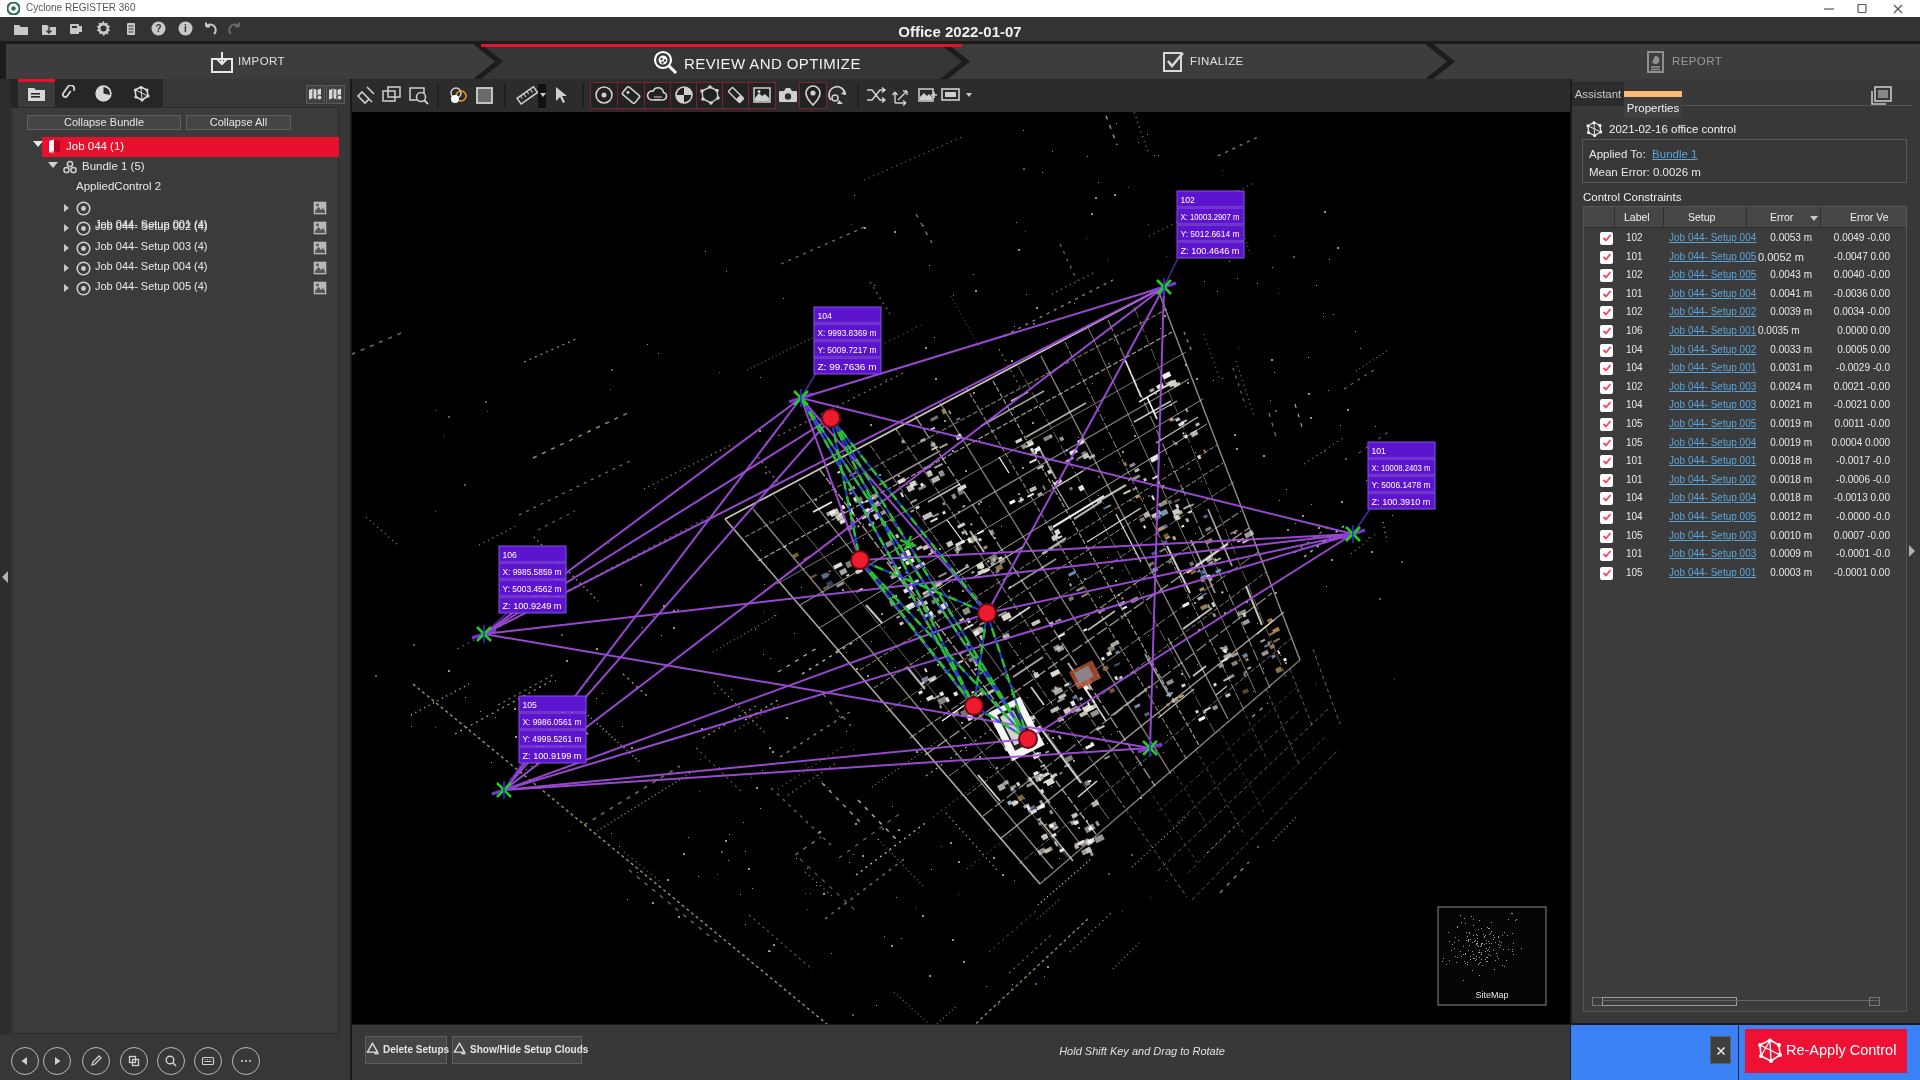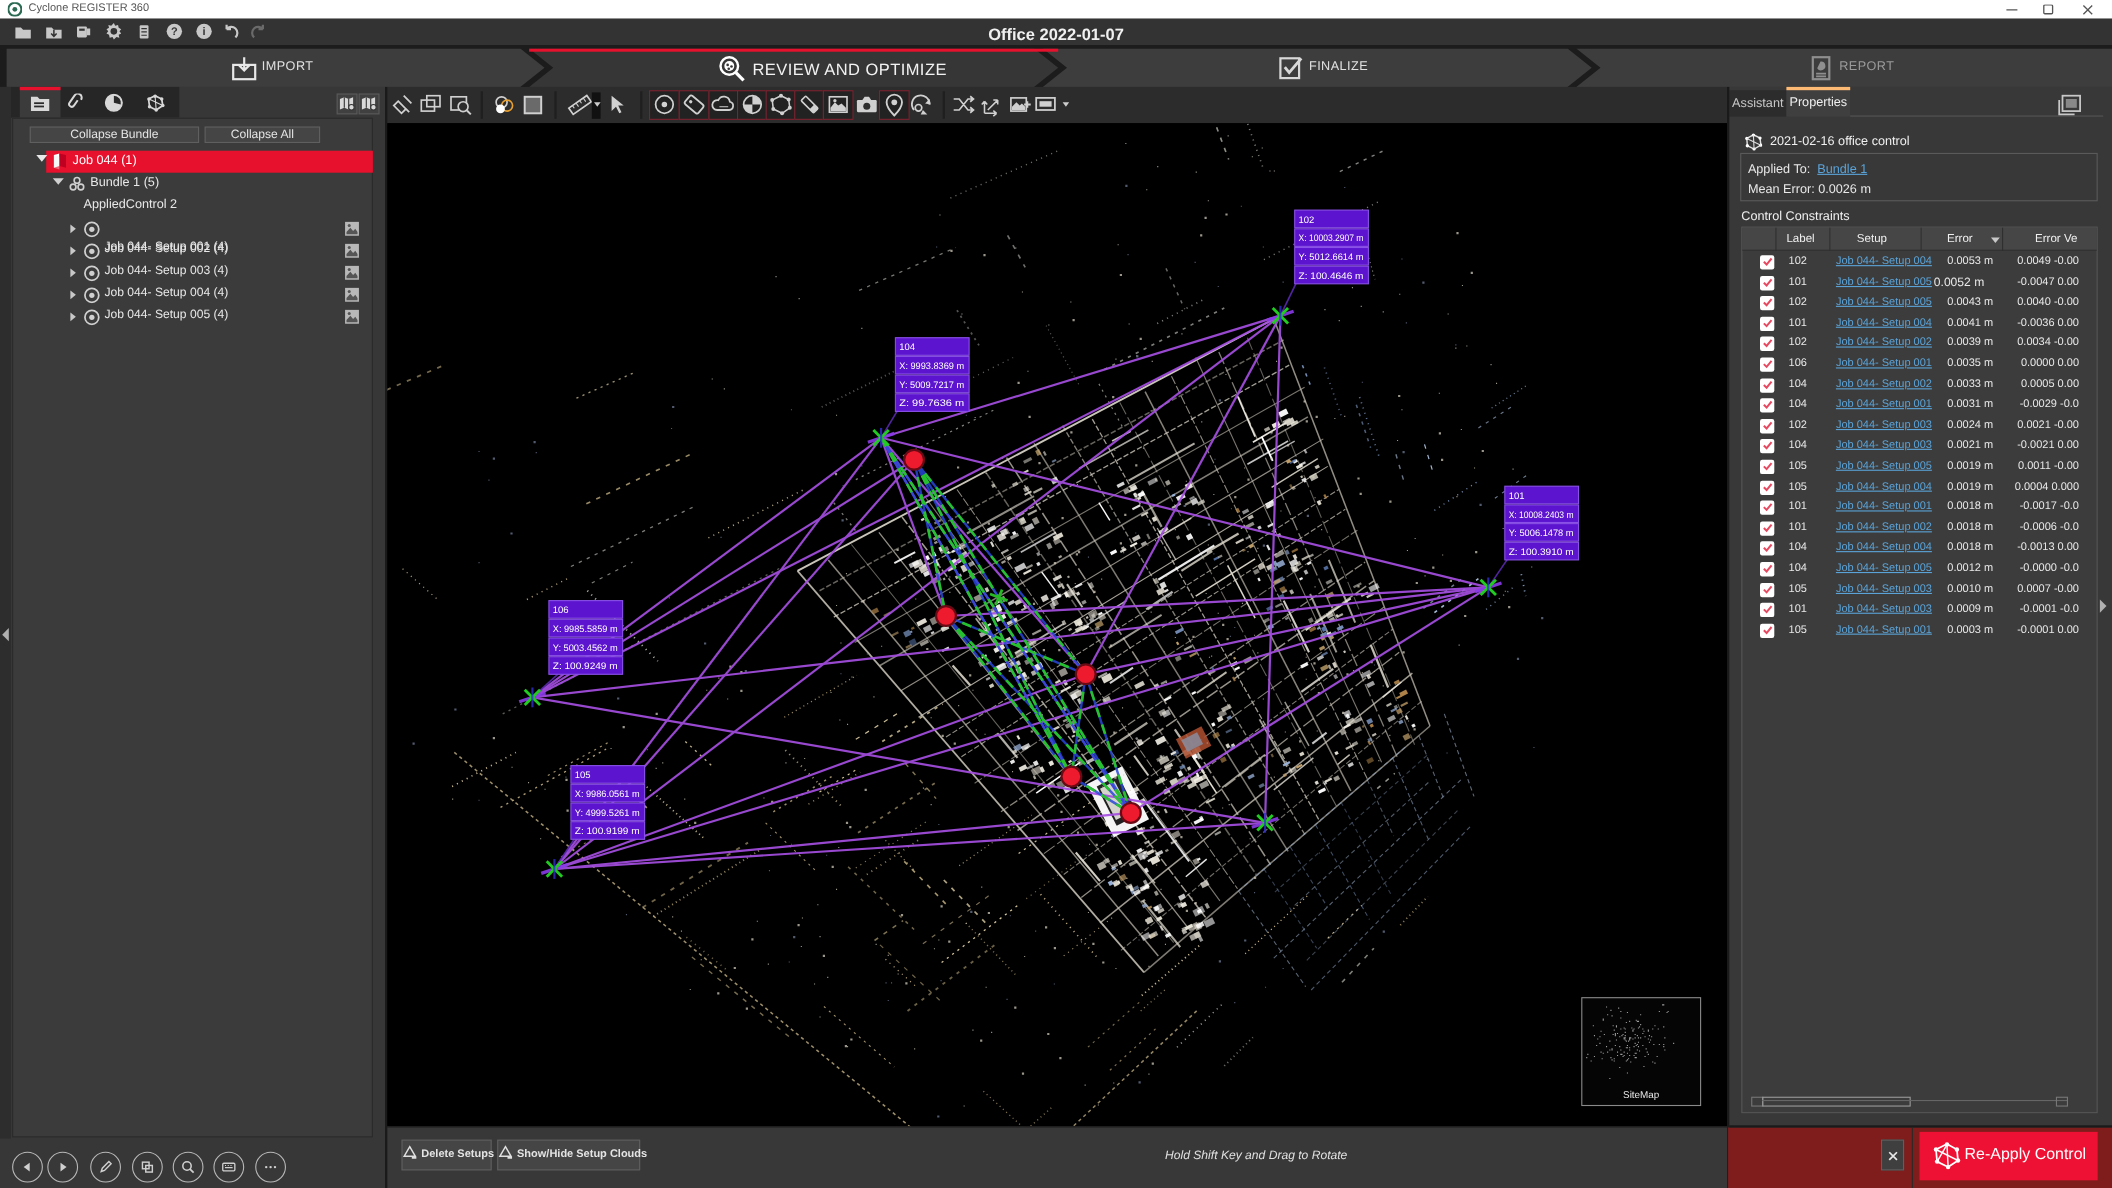--- a/index.html
+++ b/index.html
@@ -7,21 +7,21 @@
 .abs{position:absolute}
 #titlebar{left:0;top:0;width:1920px;height:17px;background:#fff;color:#444}
 #titlebar .t{position:absolute;left:26px;top:2px;font-size:10px;color:#555}
 #menubar{left:0;top:17px;width:1920px;height:24px;background:#333}
 #tabstrip{left:0;top:41px;width:1920px;height:38px;background:#1c1c1c}
 #leftcol{left:0;top:79px;width:350px;height:1001px;background:#373737}
 #rightcol{left:1572px;top:79px;width:348px;height:946px;background:#383838}
 #ctoolbar{left:352px;top:79px;width:1218px;height:33px;background:#2c2c2c}
 #canvas{left:352px;top:112px;width:1218px;height:912px;background:#000}
 #bottombar{left:352px;top:1024px;width:1218px;height:56px;background:#383838;border-top:1px solid #1a1a1a}
-#bottomright{left:1571px;top:1025px;width:349px;height:55px;background:#7f1d1d}
+#bottomright{left:1571px;top:1025px;width:349px;height:55px;background:#3b82f6}
 .vsep{position:absolute;width:2px;background:#1a1a1a}
 .btn{position:absolute;background:#454545;border:1px solid #5f5f5f;color:#e4e4e4;
 font-size:11px;text-align:center}
 .link{color:#5aa3d8;text-decoration:underline}
 .icon{position:absolute}
 </style></head>
 <body>
 <div id="titlebar" class="abs">
     <svg class="icon" style="left:7px;top:2px" width="13" height="13" viewBox="0 0 13 13">
       <circle cx="6.5" cy="6.5" r="6" fill="none" stroke="#2a6a52" stroke-width="2"></circle>
@@ -1281,21 +1281,21 @@
         <text x="3.5" y="62.5" font-size="8.6" fill="#fff" textLength="59" lengthAdjust="spacingAndGlyphs">Z: 100.9199 m</text>
       </g>
       <g>
         <rect x="1086" y="795" width="108" height="98" fill="#050505" stroke="#8a8a8a" stroke-width="1"></rect>
         <path d="M1130 853h1v1h-1zM1112 849h1v1h-1zM1124 831h1v1h-1zM1160 837h1v1h-1zM1127 845h1v1h-1zM1147 835h1v1h-1zM1138 821h1v1h-1zM1122 829h1v1h-1zM1105 814h1v1h-1zM1100 832h1v1h-1zM1125 831h1v1h-1zM1129 816h1v1h-1zM1127 838h1v1h-1zM1141 823h1v1h-1zM1121 807h1v1h-1zM1119 804h1v1h-1zM1104 850h1v1h-1zM1091 846h1v1h-1zM1134 831h1v1h-1zM1136 842h1v1h-1zM1146 832h1v1h-1zM1118 827h1v1h-1zM1111 834h1v1h-1zM1115 850h1v1h-1zM1096 820h1v1h-1zM1112 806h1v1h-1zM1160 801h1v1h-1zM1123 828h1v1h-1zM1156 807h1v1h-1zM1146 825h1v1h-1zM1125 826h1v1h-1zM1139 819h1v1h-1zM1127 840h1v1h-1zM1159 801h1v1h-1zM1154 848h1v1h-1zM1120 839h1v1h-1zM1120 858h1v1h-1zM1132 832h1v1h-1zM1124 832h1v1h-1zM1125 823h1v1h-1zM1163 808h1v1h-1zM1126 840h1v1h-1zM1125 833h1v1h-1zM1134 849h1v1h-1zM1120 830h1v1h-1zM1161 842h1v1h-1zM1111 868h1v1h-1zM1141 827h1v1h-1zM1108 839h1v1h-1zM1114 820h1v1h-1zM1106 828h1v1h-1zM1147 829h1v1h-1zM1103 844h1v1h-1zM1129 847h1v1h-1zM1148 833h1v1h-1zM1126 834h1v1h-1zM1109 844h1v1h-1zM1151 837h1v1h-1zM1124 831h1v1h-1zM1115 824h1v1h-1zM1121 823h1v1h-1zM1121 813h1v1h-1zM1134 836h1v1h-1zM1108 803h1v1h-1zM1128 850h1v1h-1zM1116 828h1v1h-1zM1118 844h1v1h-1zM1112 849h1v1h-1zM1123 848h1v1h-1zM1129 832h1v1h-1zM1103 825h1v1h-1zM1124 844h1v1h-1zM1132 825h1v1h-1zM1135 849h1v1h-1zM1125 829h1v1h-1zM1121 846h1v1h-1zM1137 822h1v1h-1zM1134 828h1v1h-1zM1115 852h1v1h-1zM1142 825h1v1h-1zM1129 842h1v1h-1zM1117 833h1v1h-1zM1139 810h1v1h-1zM1134 845h1v1h-1zM1137 816h1v1h-1zM1133 823h1v1h-1zM1138 843h1v1h-1zM1132 824h1v1h-1zM1118 847h1v1h-1zM1113 842h1v1h-1zM1137 831h1v1h-1zM1169 836h1v1h-1zM1164 807h1v1h-1zM1090 849h1v1h-1zM1139 831h1v1h-1zM1127 808h1v1h-1zM1117 821h1v1h-1zM1124 847h1v1h-1zM1129 840h1v1h-1zM1116 829h1v1h-1zM1130 831h1v1h-1zM1150 823h1v1h-1zM1160 821h1v1h-1zM1146 824h1v1h-1zM1156 837h1v1h-1zM1135 845h1v1h-1zM1117 820h1v1h-1zM1094 852h1v1h-1zM1116 827h1v1h-1zM1127 863h1v1h-1zM1099 838h1v1h-1zM1121 842h1v1h-1zM1097 829h1v1h-1zM1142 857h1v1h-1zM1155 823h1v1h-1zM1129 833h1v1h-1zM1105 815h1v1h-1zM1141 838h1v1h-1zM1126 852h1v1h-1zM1111 842h1v1h-1zM1128 834h1v1h-1zM1136 837h1v1h-1zM1133 839h1v1h-1zM1161 831h1v1h-1zM1145 844h1v1h-1zM1122 846h1v1h-1zM1113 851h1v1h-1zM1114 828h1v1h-1zM1133 847h1v1h-1zM1143 848h1v1h-1zM1124 822h1v1h-1zM1137 839h1v1h-1zM1112 849h1v1h-1zM1131 822h1v1h-1zM1136 816h1v1h-1zM1113 841h1v1h-1zM1102 836h1v1h-1zM1105 845h1v1h-1zM1116 838h1v1h-1zM1102 830h1v1h-1zM1144 841h1v1h-1zM1097 848h1v1h-1zM1143 830h1v1h-1zM1152 820h1v1h-1zM1127 851h1v1h-1zM1150 853h1v1h-1zM1109 810h1v1h-1zM1135 815h1v1h-1zM1126 817h1v1h-1zM1146 846h1v1h-1zM1137 835h1v1h-1zM1129 831h1v1h-1zM1135 838h1v1h-1zM1136 829h1v1h-1zM1160 839h1v1h-1zM1152 854h1v1h-1zM1113 811h1v1h-1zM1149 830h1v1h-1zM1129 831h1v1h-1z" fill="#b8b8b8" opacity="0.85"></path>
         <text x="1140" y="886" font-size="9" fill="#e8e8e8" text-anchor="middle">SiteMap</text>
       </g>
     </svg></div>
 <div id="rightcol" class="abs">
     <div class="abs" style="left:0;top:3px;width:52px;height:24px;background:#2c2c2c;color:#c8c8c8;font-size:11.5px;text-align:center;line-height:24px">Assistant</div>
-    <div class="abs" style="left:52px;top:0;width:58px;height:27px;background:#3f3f3f;border-top:3px solid #fdba74;color:#f0f0f0;font-size:11.5px;text-align:center;line-height:23px">Properties</div>
+    <div class="abs" style="left:52px;top:12px;width:58px;height:27px;background:#3f3f3f;border-top:6px solid #fdba74;color:#f0f0f0;font-size:11.5px;text-align:center;line-height:23px">Properties</div>
     <div class="abs" style="left:110px;top:26px;width:230px;height:1px;background:#555"></div>
     <svg class="icon" style="left:295px;top:6px" width="26" height="24" viewBox="0 0 26 24">
       <rect x="8" y="2" width="16" height="14" fill="none" stroke="#c8c8c8" stroke-width="1.6"></rect>
       <rect x="11" y="5" width="10" height="8" fill="#888"></rect>
       <path d="M5 6 V19 H19" fill="none" stroke="#c8c8c8" stroke-width="1.6"></path>
     </svg>
     <svg class="icon" style="left:14px;top:42px" width="16" height="16" viewBox="0 0 16 16">
       <path d="M8 1.5 L14 4.5 L14.8 11 L8.6 14.5 L2.5 11.5 L2 4.8 Z" fill="none" stroke="#e0e0e0" stroke-width="1.3"></path>
       <circle cx="8" cy="1.8" r="1.5" fill="#fff"></circle>
       <circle cx="14" cy="4.5" r="1.5" fill="#fff"></circle>
@@ -1361,21 +1361,21 @@
     <div class="abs" style="left:54px;top:227px;font-size:10px;color:#e8e8e8">102</div>
     <div class="abs" style="left:97px;top:227px;font-size:10px"><span class="link">Job 044- Setup 002</span></div>
     <div class="abs" style="left:186px;top:227px;width:54px;text-align:right;font-size:10px;color:#e8e8e8">0.0039 m</div>
     <div class="abs" style="left:246px;top:227px;width:72px;text-align:right;font-size:10px;color:#e8e8e8;white-space:nowrap;overflow:hidden">0.0034 -0.00</div>
     <div class="abs" style="left:28px;top:246px;width:13px;height:13px;background:#fff;border-radius:2px"></div>
     <svg class="icon" style="left:29px;top:246px" width="12" height="12" viewBox="0 0 12 12">
       <path d="M2.5 6 L5 8.5 L9.5 3" stroke="#e8485f" stroke-width="1.8" fill="none"></path>
     </svg>
     <div class="abs" style="left:54px;top:246px;font-size:10px;color:#e8e8e8">106</div>
     <div class="abs" style="left:97px;top:246px;font-size:10px"><span class="link">Job 044- Setup 001</span></div>
-    <div class="abs" style="left:186px;top:246px;width:54px;text-align:right;font-size:10px;color:#e8e8e8">0.0035 m</div>
+    <div class="abs" style="left:186px;top:246px;width:54px;text-align:left;font-size:10px;color:#e8e8e8">0.0035 m</div>
     <div class="abs" style="left:246px;top:246px;width:72px;text-align:right;font-size:10px;color:#e8e8e8;white-space:nowrap;overflow:hidden">0.0000 0.00</div>
     <div class="abs" style="left:28px;top:265px;width:13px;height:13px;background:#fff;border-radius:2px"></div>
     <svg class="icon" style="left:29px;top:265px" width="12" height="12" viewBox="0 0 12 12">
       <path d="M2.5 6 L5 8.5 L9.5 3" stroke="#e8485f" stroke-width="1.8" fill="none"></path>
     </svg>
     <div class="abs" style="left:54px;top:265px;font-size:10px;color:#e8e8e8">104</div>
     <div class="abs" style="left:97px;top:265px;font-size:10px"><span class="link">Job 044- Setup 002</span></div>
     <div class="abs" style="left:186px;top:265px;width:54px;text-align:right;font-size:10px;color:#e8e8e8">0.0033 m</div>
     <div class="abs" style="left:246px;top:265px;width:72px;text-align:right;font-size:10px;color:#e8e8e8;white-space:nowrap;overflow:hidden">0.0005 0.00</div>
     <div class="abs" style="left:28px;top:283px;width:13px;height:13px;background:#fff;border-radius:2px"></div>

